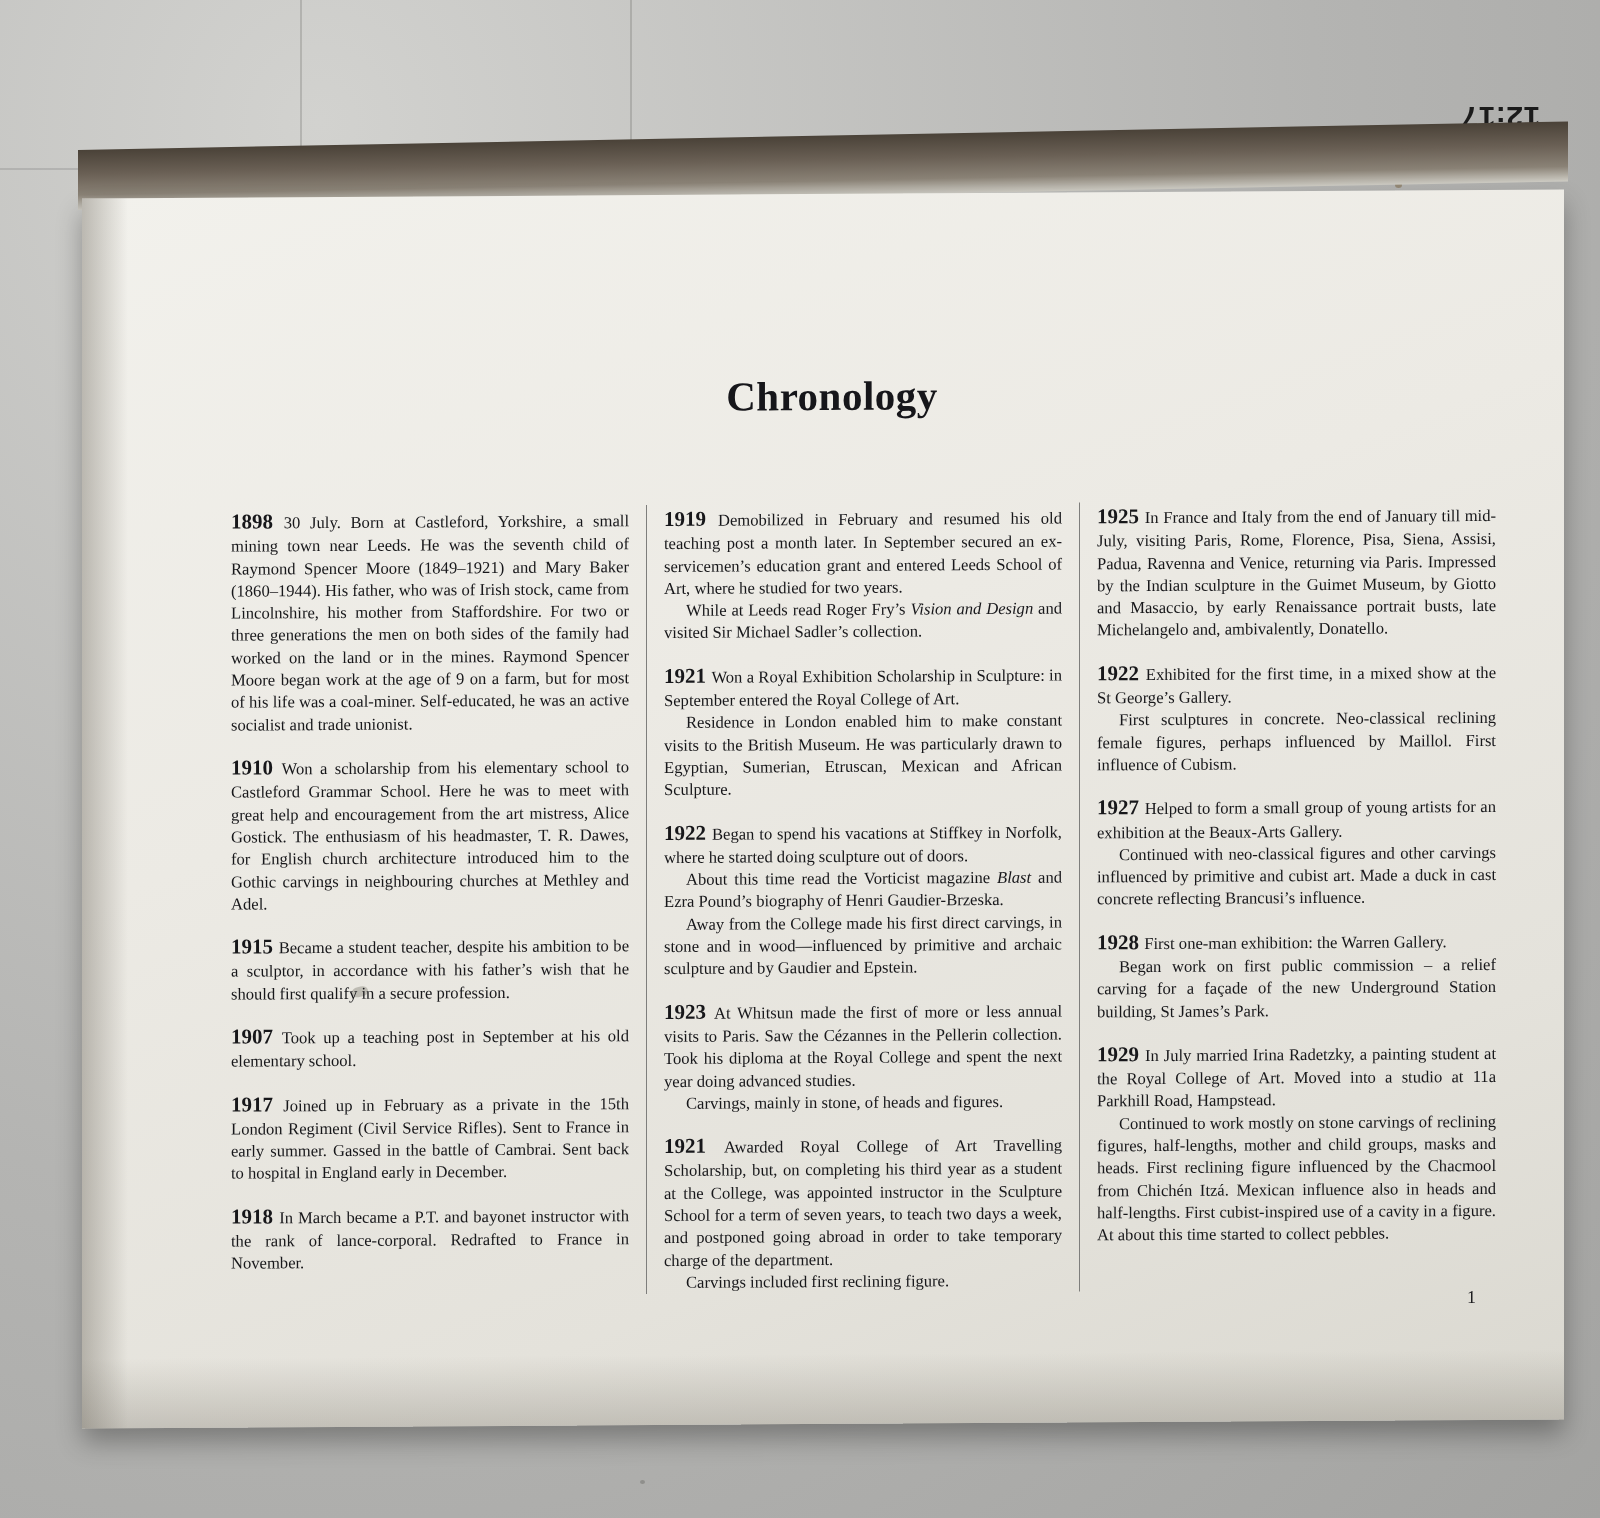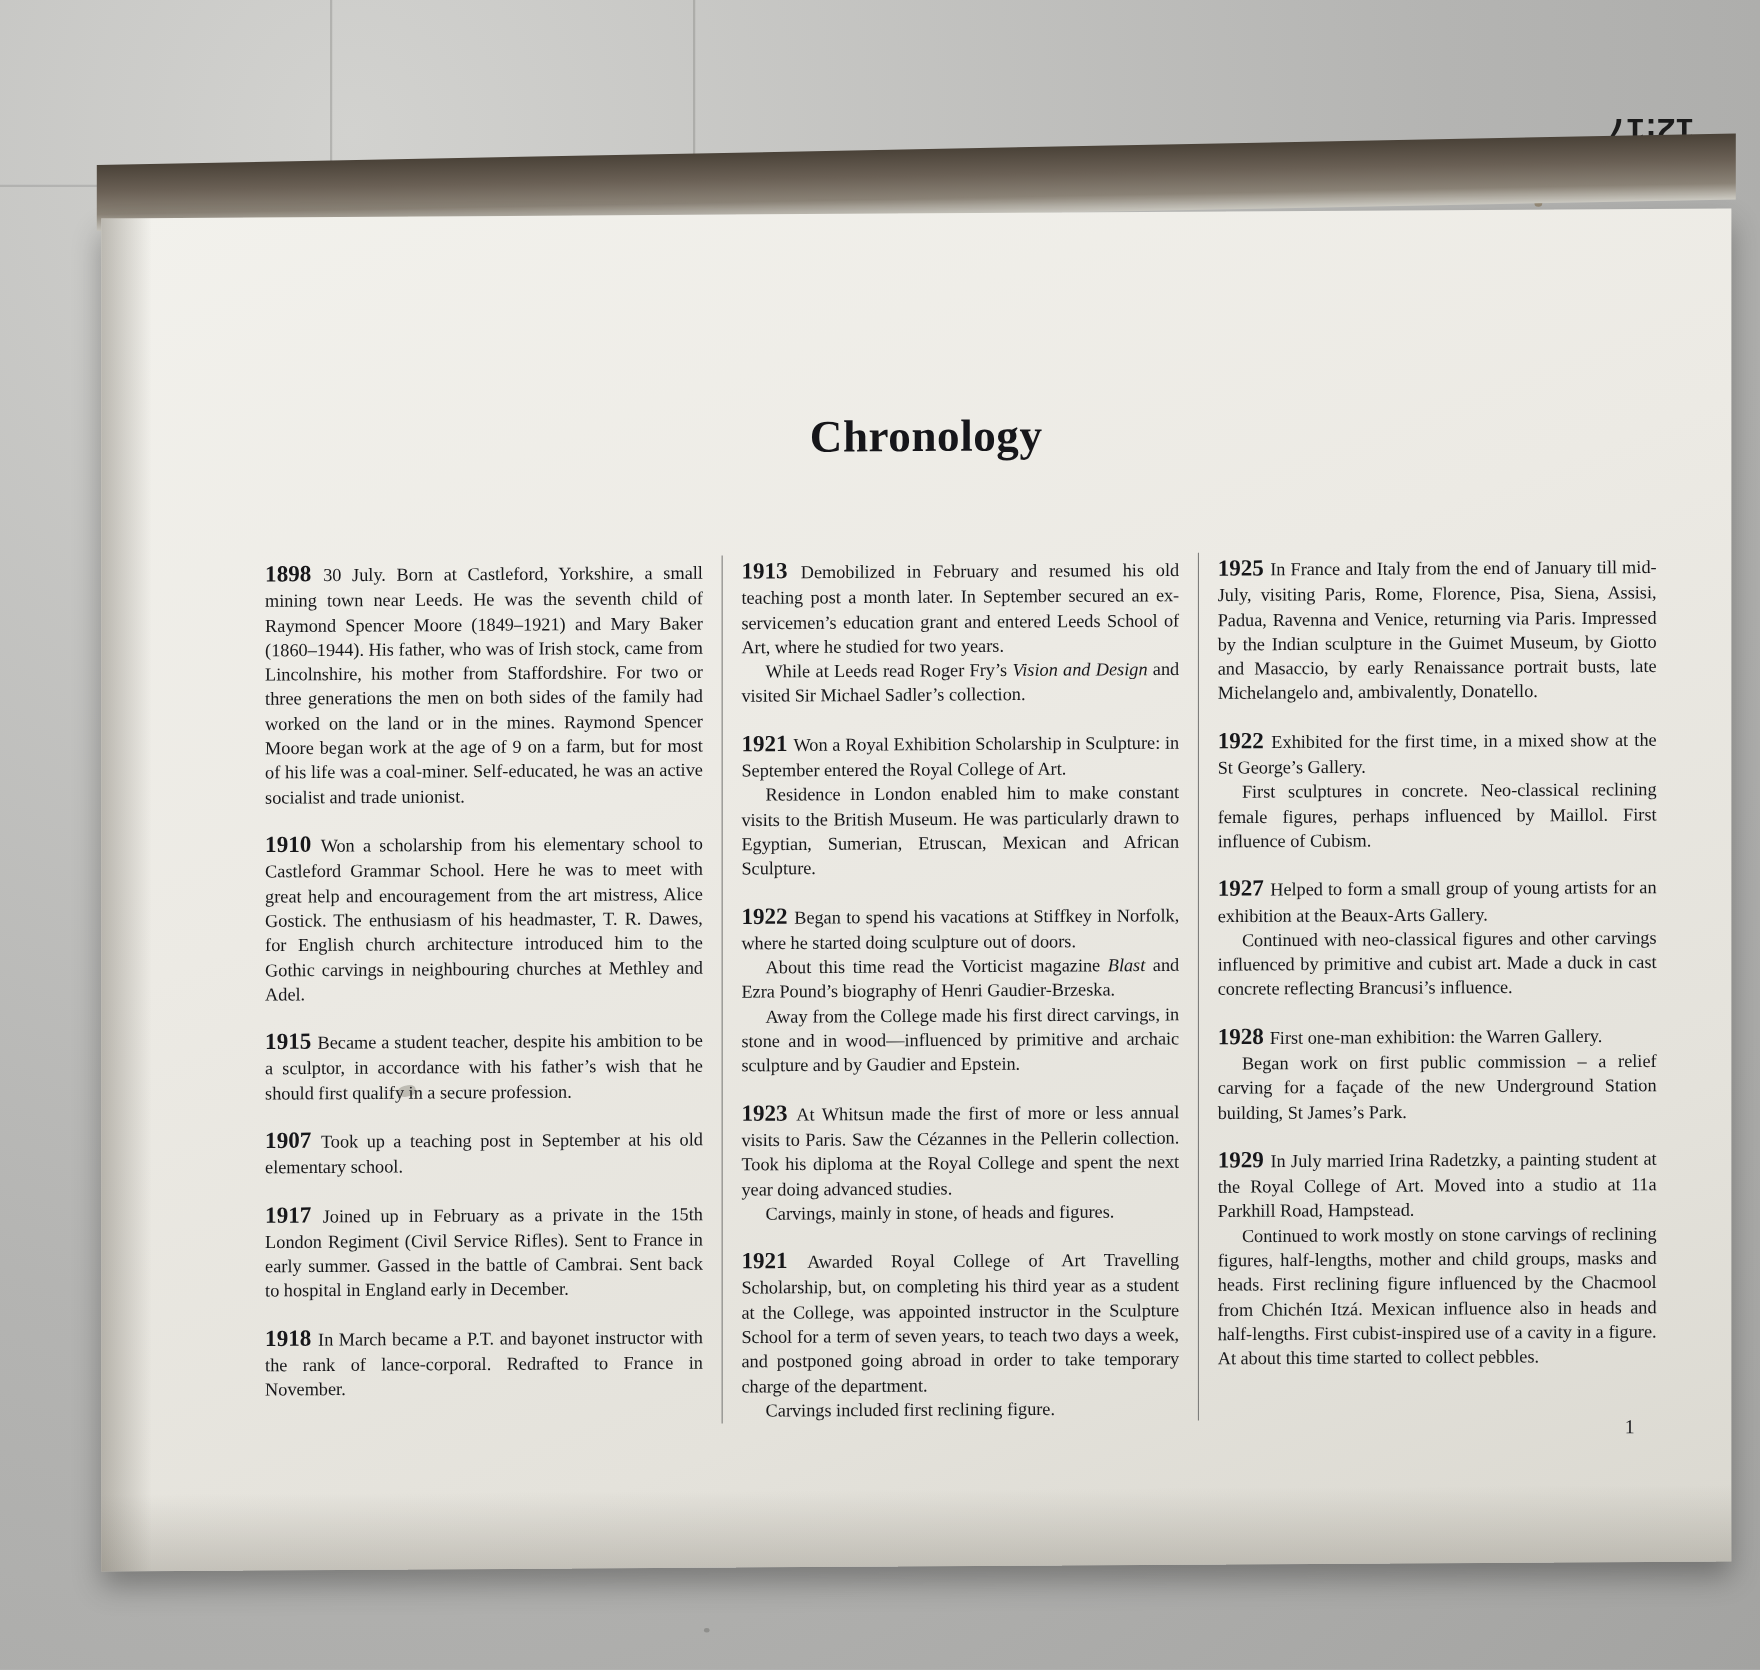--- a/index.html
+++ b/index.html
@@ -50,21 +50,21 @@
     background: #8a7b63;
     opacity: 0.75;
   }
   .crumb-a { left: 1412px; top: 166px; width: 15px; height: 13px; }
   .crumb-b { left: 1395px; top: 182px; width: 7px;  height: 6px; }
   .crumb-c { left: 640px;  top: 1480px; width: 5px; height: 4px; background:#6f6f6c; opacity:.5;}
 
   
   .book {
     position: absolute;
-    left: 88px;
+    left: 78px;
     top: 150px;
     width: 1490px;
     height: 1270px;
   }
   .book-edge {
     position: absolute;
     left: 0; top: 0;
     width: 1490px;
     height: 60px;
     background: linear-gradient(180deg,#4a4238 0%, #6a6055 40%, #8a8276 75%, #cfcdc5 100%);
@@ -218,21 +218,21 @@
               </div>
               <div class="entry">
                 <div><span class="year">1917 </span>Joined up in February as a private in the 15th London Regiment (Civil Service Rifles). Sent to France in early summer. Gassed in the battle of Cambrai. Sent back to hospital in England early in December.</div>
               </div>
               <div class="entry">
                 <div><span class="year">1918 </span>In March became a P.T. and bayonet instructor with the rank of lance-corporal. Redrafted to France in November.</div>
               </div>
             </div>
           <div class="col sep-right">
               <div class="entry">
-                <div><span class="year">1913 </span>Demobilized in February and resumed his old teaching post a month later. In September secured an ex-servicemen’s education grant and entered Leeds School of Art, where he studied for two years.</div>
+                <div><span class="year">1919 </span>Demobilized in February and resumed his old teaching post a month later. In September secured an ex-servicemen’s education grant and entered Leeds School of Art, where he studied for two years.</div>
                 <div class="para-indent">While at Leeds read Roger Fry’s <span class="it">Vision and Design</span> and visited Sir Michael Sadler’s collection.</div>
               </div>
               <div class="entry">
                 <div><span class="year">1921 </span>Won a Royal Exhibition Scholarship in Sculpture: in September entered the Royal College of Art.</div>
                 <div class="para-indent">Residence in London enabled him to make constant visits to the British Museum. He was particularly drawn to Egyptian, Sumerian, Etruscan, Mexican and African Sculpture.</div>
               </div>
               <div class="entry">
                 <div><span class="year">1922 </span>Began to spend his vacations at Stiffkey in Norfolk, where he started doing sculpture out of doors.</div>
                 <div class="para-indent">About this time read the Vorticist magazine <span class="it">Blast</span> and Ezra Pound’s biography of Henri Gaudier-Brzeska.</div>
                 <div class="para-indent">Away from the College made his first direct carvings, in stone and in wood—influenced by primitive and archaic sculpture and by Gaudier and Epstein.</div>

